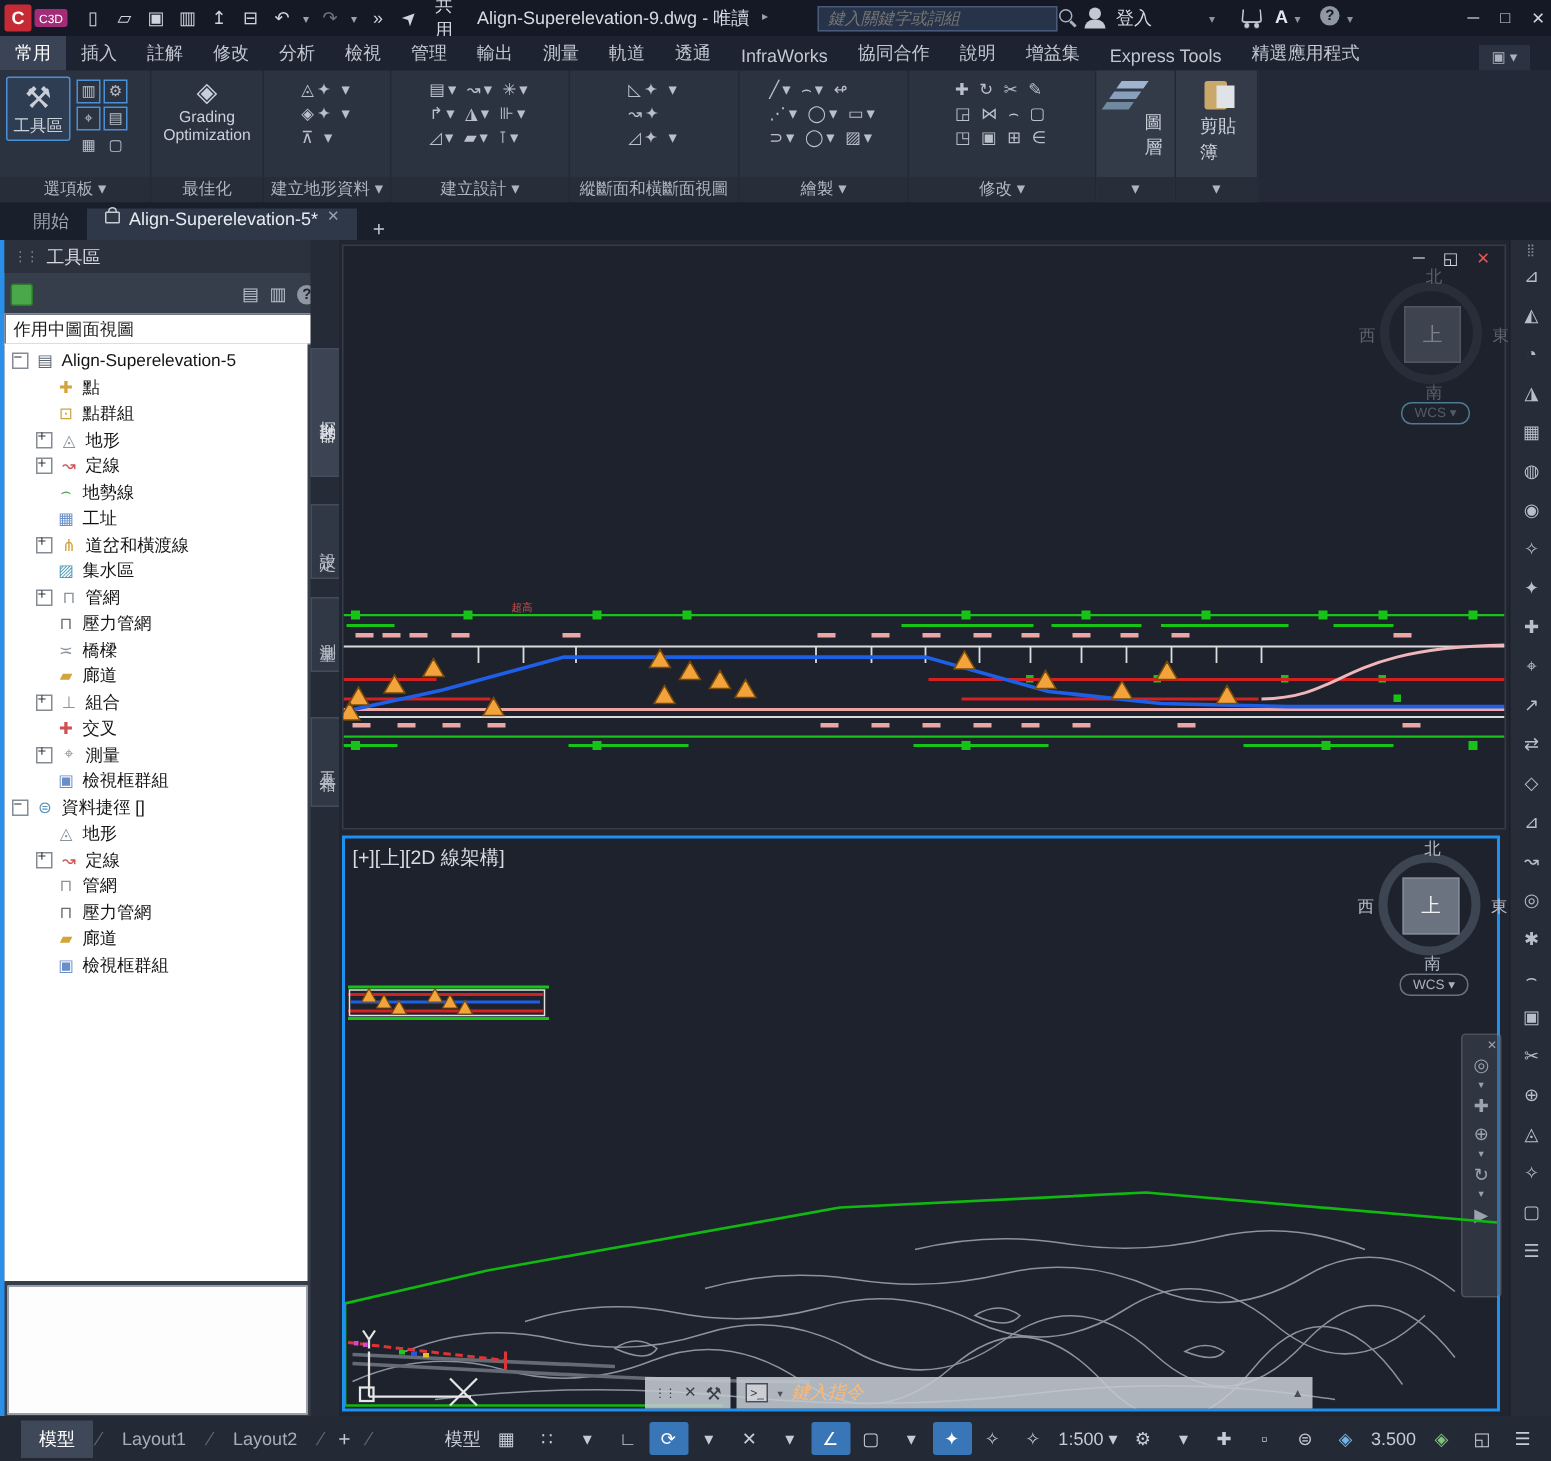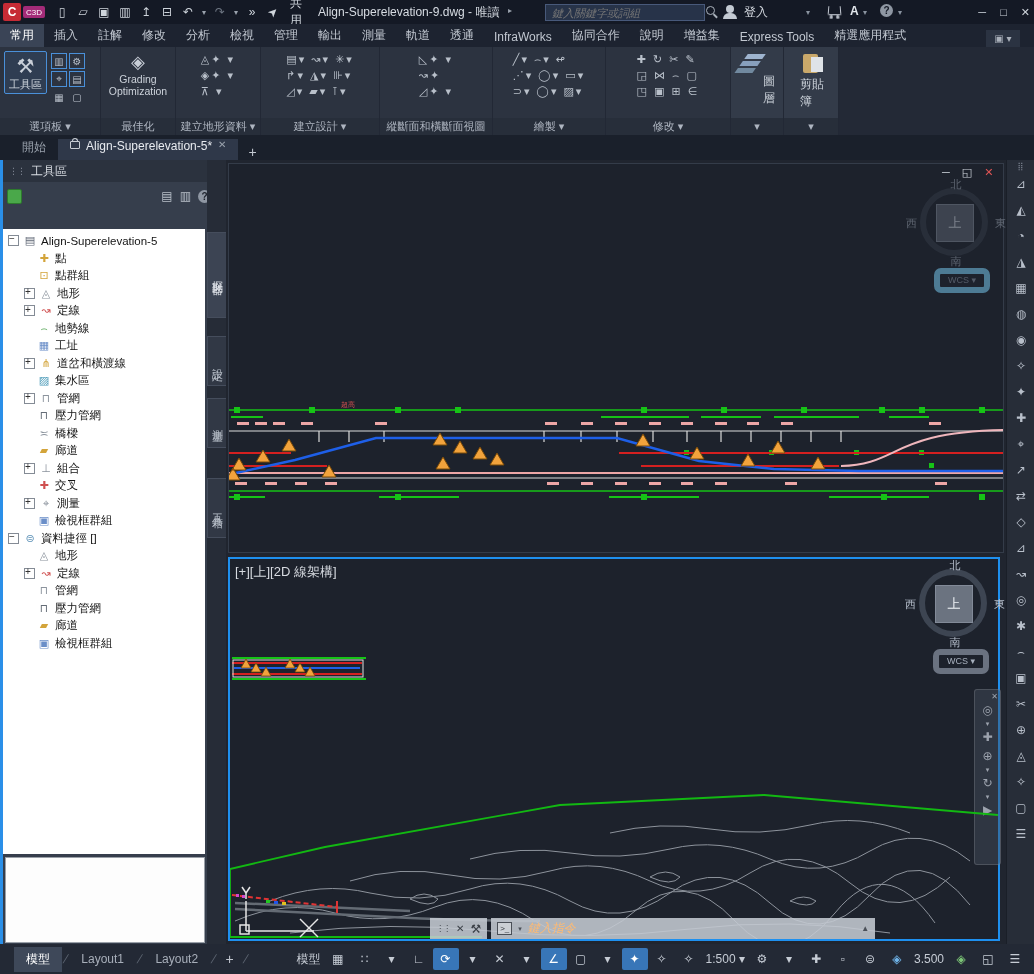--- a/index.html
+++ b/index.html
@@ -108,21 +108,21 @@
   .vp2{position:absolute;left:2px;top:397px;width:772px;height:384px;background:#1d222c;border:2px solid #1e90ef;box-sizing:border-box;}
   .vplabel{position:absolute;left:5px;top:4px;color:#d7dbe1;font-size:13px;}
   .viewcube{position:absolute;width:84px;height:104px;}
   .vc-ring{position:absolute;left:6px;top:8px;width:68px;height:68px;border-radius:50%;border:6px solid #343b47;box-sizing:border-box;}
   .vc-face{position:absolute;left:22px;top:24px;width:36px;height:36px;background:#5d6573;border:1px solid #828a98;
         display:flex;align-items:center;justify-content:center;color:#d8dee8;font-size:13px;}
   .vc-n{position:absolute;left:0;right:0;top:-3px;text-align:center;color:#98a1ae;font-size:11px;}
   .vc-s{position:absolute;left:0;right:0;top:74px;text-align:center;color:#98a1ae;font-size:11px;}
   .vc-w{position:absolute;left:-8px;top:36px;color:#98a1ae;font-size:11px;}
   .vc-e{position:absolute;right:-8px;top:36px;color:#98a1ae;font-size:11px;}
-  .vc-wcs{position:absolute;left:20px;top:88px;width:44px;height:13px;border:6px solid #7dd3fc;border-radius:7px;
+  .vc-wcs{position:absolute;left:20px;top:88px;width:44px;height:13px;border:1px solid #7dd3fc;border-radius:7px;
         color:#8a93a2;font-size:9px;text-align:center;line-height:13px;}
   .dimmed{opacity:0.5;}
   .navbar{position:absolute;left:744px;top:130px;width:25px;height:172px;background:rgba(72,80,94,0.45);
         border:1px solid rgba(255,255,255,0.14);border-radius:3px;display:flex;flex-direction:column;align-items:center;padding-top:2px;}
   .navbar span{color:#c2c8d2;opacity:.75;font-size:12px;line-height:19px;}
   .navbar .small{font-size:7px;line-height:8px;}
   .navbar .nclose{align-self:flex-end;margin-right:2px;font-size:8px;line-height:9px;}
   .sidebar-right{position:absolute;left:1006px;top:160px;width:28px;height:784px;background:#272d38;border-left:1px solid #1a1f28;}
   .sidebar-right .dots{color:#7d8592;text-align:center;font-size:8px;letter-spacing:1px;padding-top:2px;}
   .sidebar-icons{white-space:pre-line;text-align:center;color:#b8bfca;font-size:12px;line-height:26px;}
@@ -322,20 +322,24 @@
       <span>工具區</span>
     </div>
     <div class="ts-toolbar">
       <span class="greenchip"></span>
       <div class="ts-tools-right">
         <span>▤</span>
         <span>▥</span>
         <span class="helpc2">?</span>
       </div>
     </div>
+    <div class="ts-drop">
+      <span>作用中圖面視圖</span>
+      <span class="c">ˇ</span>
+    </div>
 
     <div class="tree">
       <div class="trow lvl0">
           <span class="exp minus"></span>
           <span class="ticon" style="color:#5d6573">▤</span>
           <span class="tlabel">Align-Superelevation-5</span>
         </div>
       <div class="trow lvl1">
           <span class="exp"></span>
           <span class="ticon" style="color:#d3a43a">✚</span>

